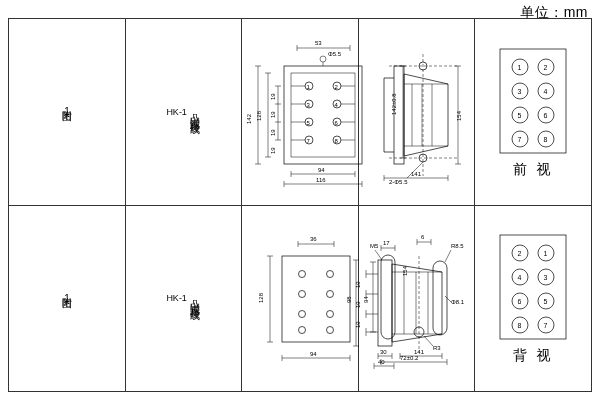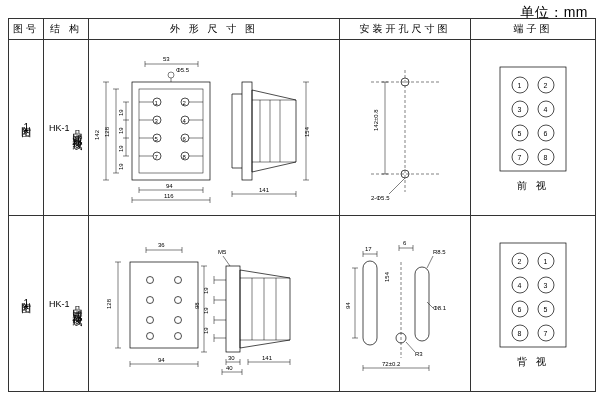--- a/index.html
+++ b/index.html
@@ -49,37 +49,30 @@
   }
   .row-body{height:175px;}
 
   svg{display:block;margin:0 auto;}
   .ln{stroke:#000;stroke-width:.7;fill:none;}
   .lnt{stroke:#000;stroke-width:.5;fill:none;}
   .dash{stroke:#000;stroke-width:.5;fill:none;stroke-dasharray:3 2;}
   .txt{font-family:"Liberation Sans",sans-serif;font-size:7px;fill:#000;}
   .txts{font-family:"Liberation Sans",sans-serif;font-size:6px;fill:#000;}
   .pinc{fill:none;stroke:#000;stroke-width:.7;}
-  .front-label{font-size:10px;letter-spacing:3px;margin-top:4px;}
+  .front-label{font-size:14px;letter-spacing:3px;margin-top:4px;font-family:Liberation Serif, serif;}
   .term-wrap{display:flex;flex-direction:column;align-items:center;justify-content:center;}
 </style>
 </head>
 <body>
 
 <div class="unit">单位：mm</div>
 
 <table class="main">
   <tbody>
-      <tr>
-    <th class="hdr col-no">图号</th>
-    <th class="hdr col-struct">结 构</th>
-    <th class="hdr col-outline">外 形 尺 寸 图</th>
-    <th class="hdr col-mount">安装开孔尺寸图</th>
-    <th class="hdr col-term">端子图</th>
-  </tr>
 
   <tr class="row-body">
     <td>
       <span class="vtext">附图1</span>
     </td>
     <td>
       <div style="display:flex;flex-direction:row;align-items:center;justify-content:center;gap:2px;">
         <span style="font-size:9px;">HK-1</span>
         <span class="vtext">凸出式前接线</span>
       </div>

